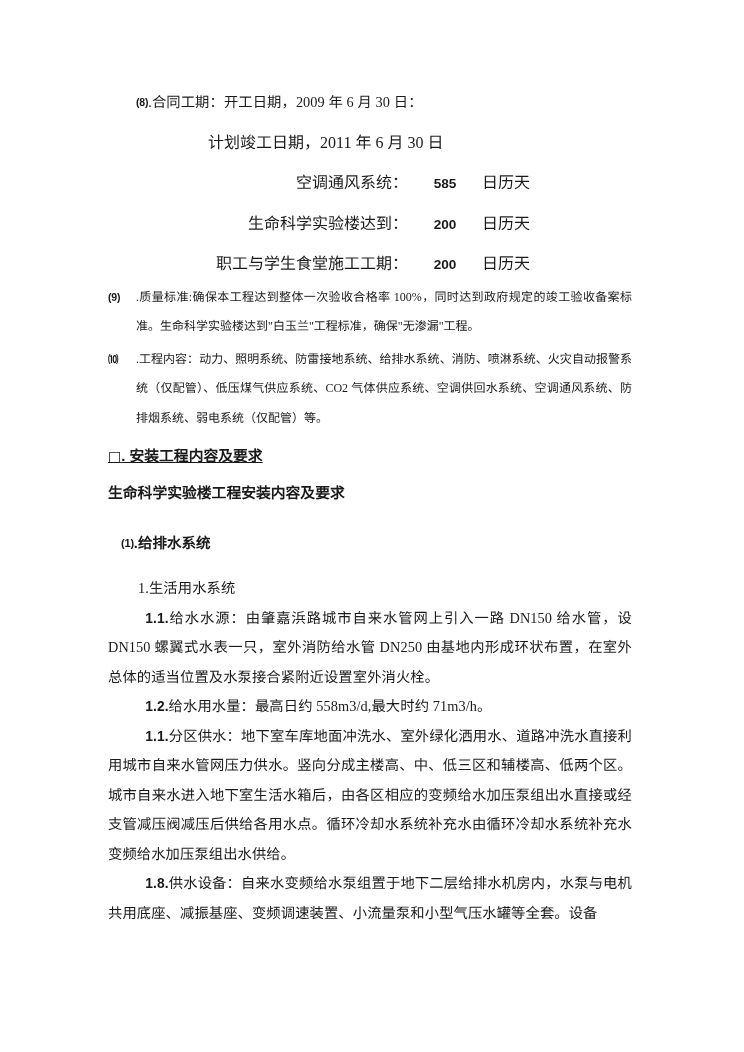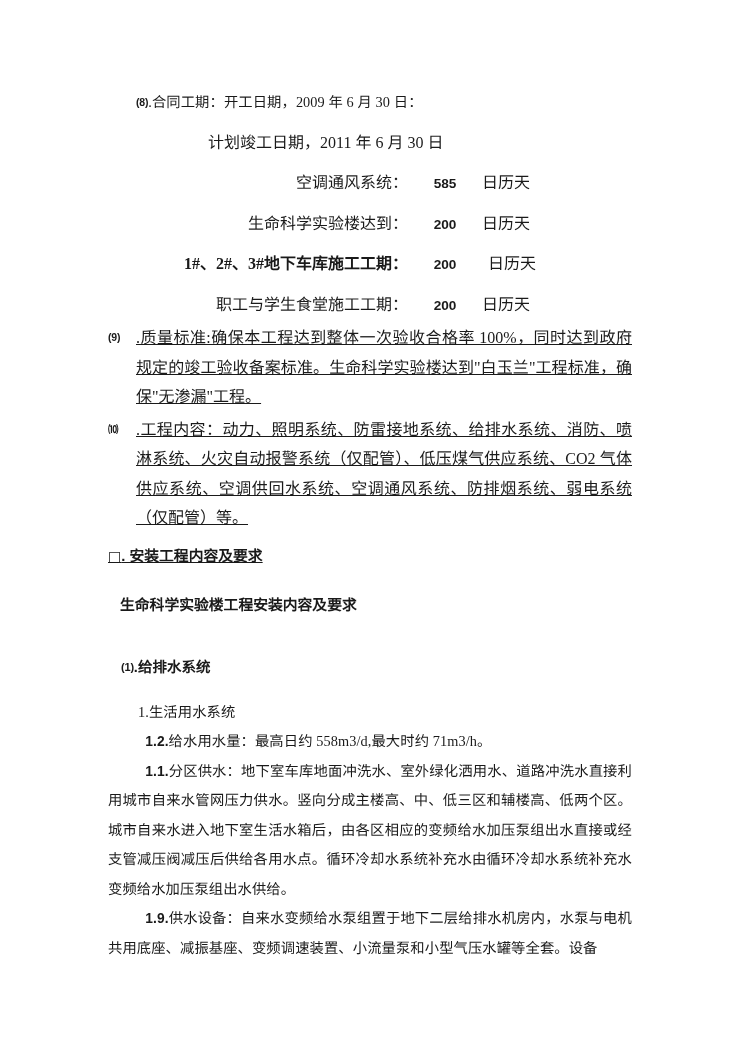--- a/index.html
+++ b/index.html
@@ -54,25 +54,24 @@
   }
   .numitem > .marker-wrap {
     position: absolute;
     left: 0;
     top: 0;
     width: 28px;
     font-size: 14.3px;
     line-height: 29.5px;
   }
   .numitem > .body {
-    font-size: 16px;
+    font-size: 12px;
     line-height: 29.5px;
     text-align: justify;
     text-justify: inter-ideograph;
-    text-decoration: underline;
   }
   .sched-row {
     display: block;
     height: 29.5px;
     white-space: nowrap;
     margin-top: 11px;
   }
   .sched-label {
     display: inline-block;
     width: 300px;
@@ -105,21 +104,21 @@
   }
   .h-sec .tofu {
     font-family: "DejaVu Sans", sans-serif;
     font-weight: normal;
     font-size: 14px;
   }
   .h-sub {
     font-size: 14.8px;
     line-height: 31px;
     font-weight: bold;
-    margin: 12px;
+    margin: 0;
     font-family: "Liberation Sans", sans-serif;
   }
   .h-item {
     font-size: 14.5px;
     line-height: 30px;
     font-weight: bold;
     margin: 13px;
     font-family: "Liberation Sans", sans-serif;
   }
   .h-item .marker {
@@ -160,23 +159,20 @@
     </div>
 
     <div>
       <div class="sched-row">
         <span class="sched-label">空调通风系统：</span><span class="sched-val">585</span><span class="sched-unit">日历天</span>
       </div>
       <div class="sched-row">
         <span class="sched-label">生命科学实验楼达到：</span><span class="sched-val">200</span><span class="sched-unit">日历天</span>
       </div>
       <div class="sched-row">
-        <span class="sched-label bold">1#、2#、3#地下车库施工工期：</span><span class="sched-val">200</span><span class="sched-unit" style="padding-left:6px">日历天</span>
-      </div>
-      <div class="sched-row">
         <span class="sched-label">职工与学生食堂施工工期：</span><span class="sched-val">200</span><span class="sched-unit">日历天</span>
       </div>
     </div>
 
     <div class="sp-3"></div>
 
     <div class="numitem">
       <div class="marker-wrap">
         <span class="marker">(9)</span>
       </div>
@@ -205,27 +201,30 @@
     <div class="sp-6"></div>
 
     <div class="h-item">
       <span class="marker">(1)</span><span>.给排水系统</span>
     </div>
 
     <div class="sp-3"></div>
 
     <div class="para p-ind" style="font-weight:normal;">1.生活用水系统</div>
 
+    <div class="para p-ind2">
+      <span class="num-lead">1.1.</span><span>给水水源：由肇嘉浜路城市自来水管网上引入一路 DN150 给水管，设 DN150 螺翼式水表一只，室外消防给水管 DN250 由基地内形成环状布置，在室外总体的适当位置及水泵接合紧附近设置室外消火栓。</span>
+    </div>
 
     <div class="para p-ind2">
       <span class="num-lead">1.2.</span><span>给水用水量：最高日约 558m3/d,最大时约 71m3/h。</span>
     </div>
 
     <div class="para p-ind2">
       <span class="num-lead">1.1.</span><span>分区供水：地下室车库地面冲洗水、室外绿化洒用水、道路冲洗水直接利用城市自来水管网压力供水。竖向分成主楼高、中、低三区和辅楼高、低两个区。城市自来水进入地下室生活水箱后，由各区相应的变频给水加压泵组出水直接或经支管减压阀减压后供给各用水点。循环冷却水系统补充水由循环冷却水系统补充水变频给水加压泵组出水供给。</span>
     </div>
 
     <div class="para p-ind2">
-      <span class="num-lead">1.9.</span><span>供水设备：自来水变频给水泵组置于地下二层给排水机房内，水泵与电机共用底座、减振基座、变频调速装置、小流量泵和小型气压水罐等全套。设备</span>
+      <span class="num-lead">1.8.</span><span>供水设备：自来水变频给水泵组置于地下二层给排水机房内，水泵与电机共用底座、减振基座、变频调速装置、小流量泵和小型气压水罐等全套。设备</span>
     </div>
 
   </div>
 </div>
 
 </body></html>

